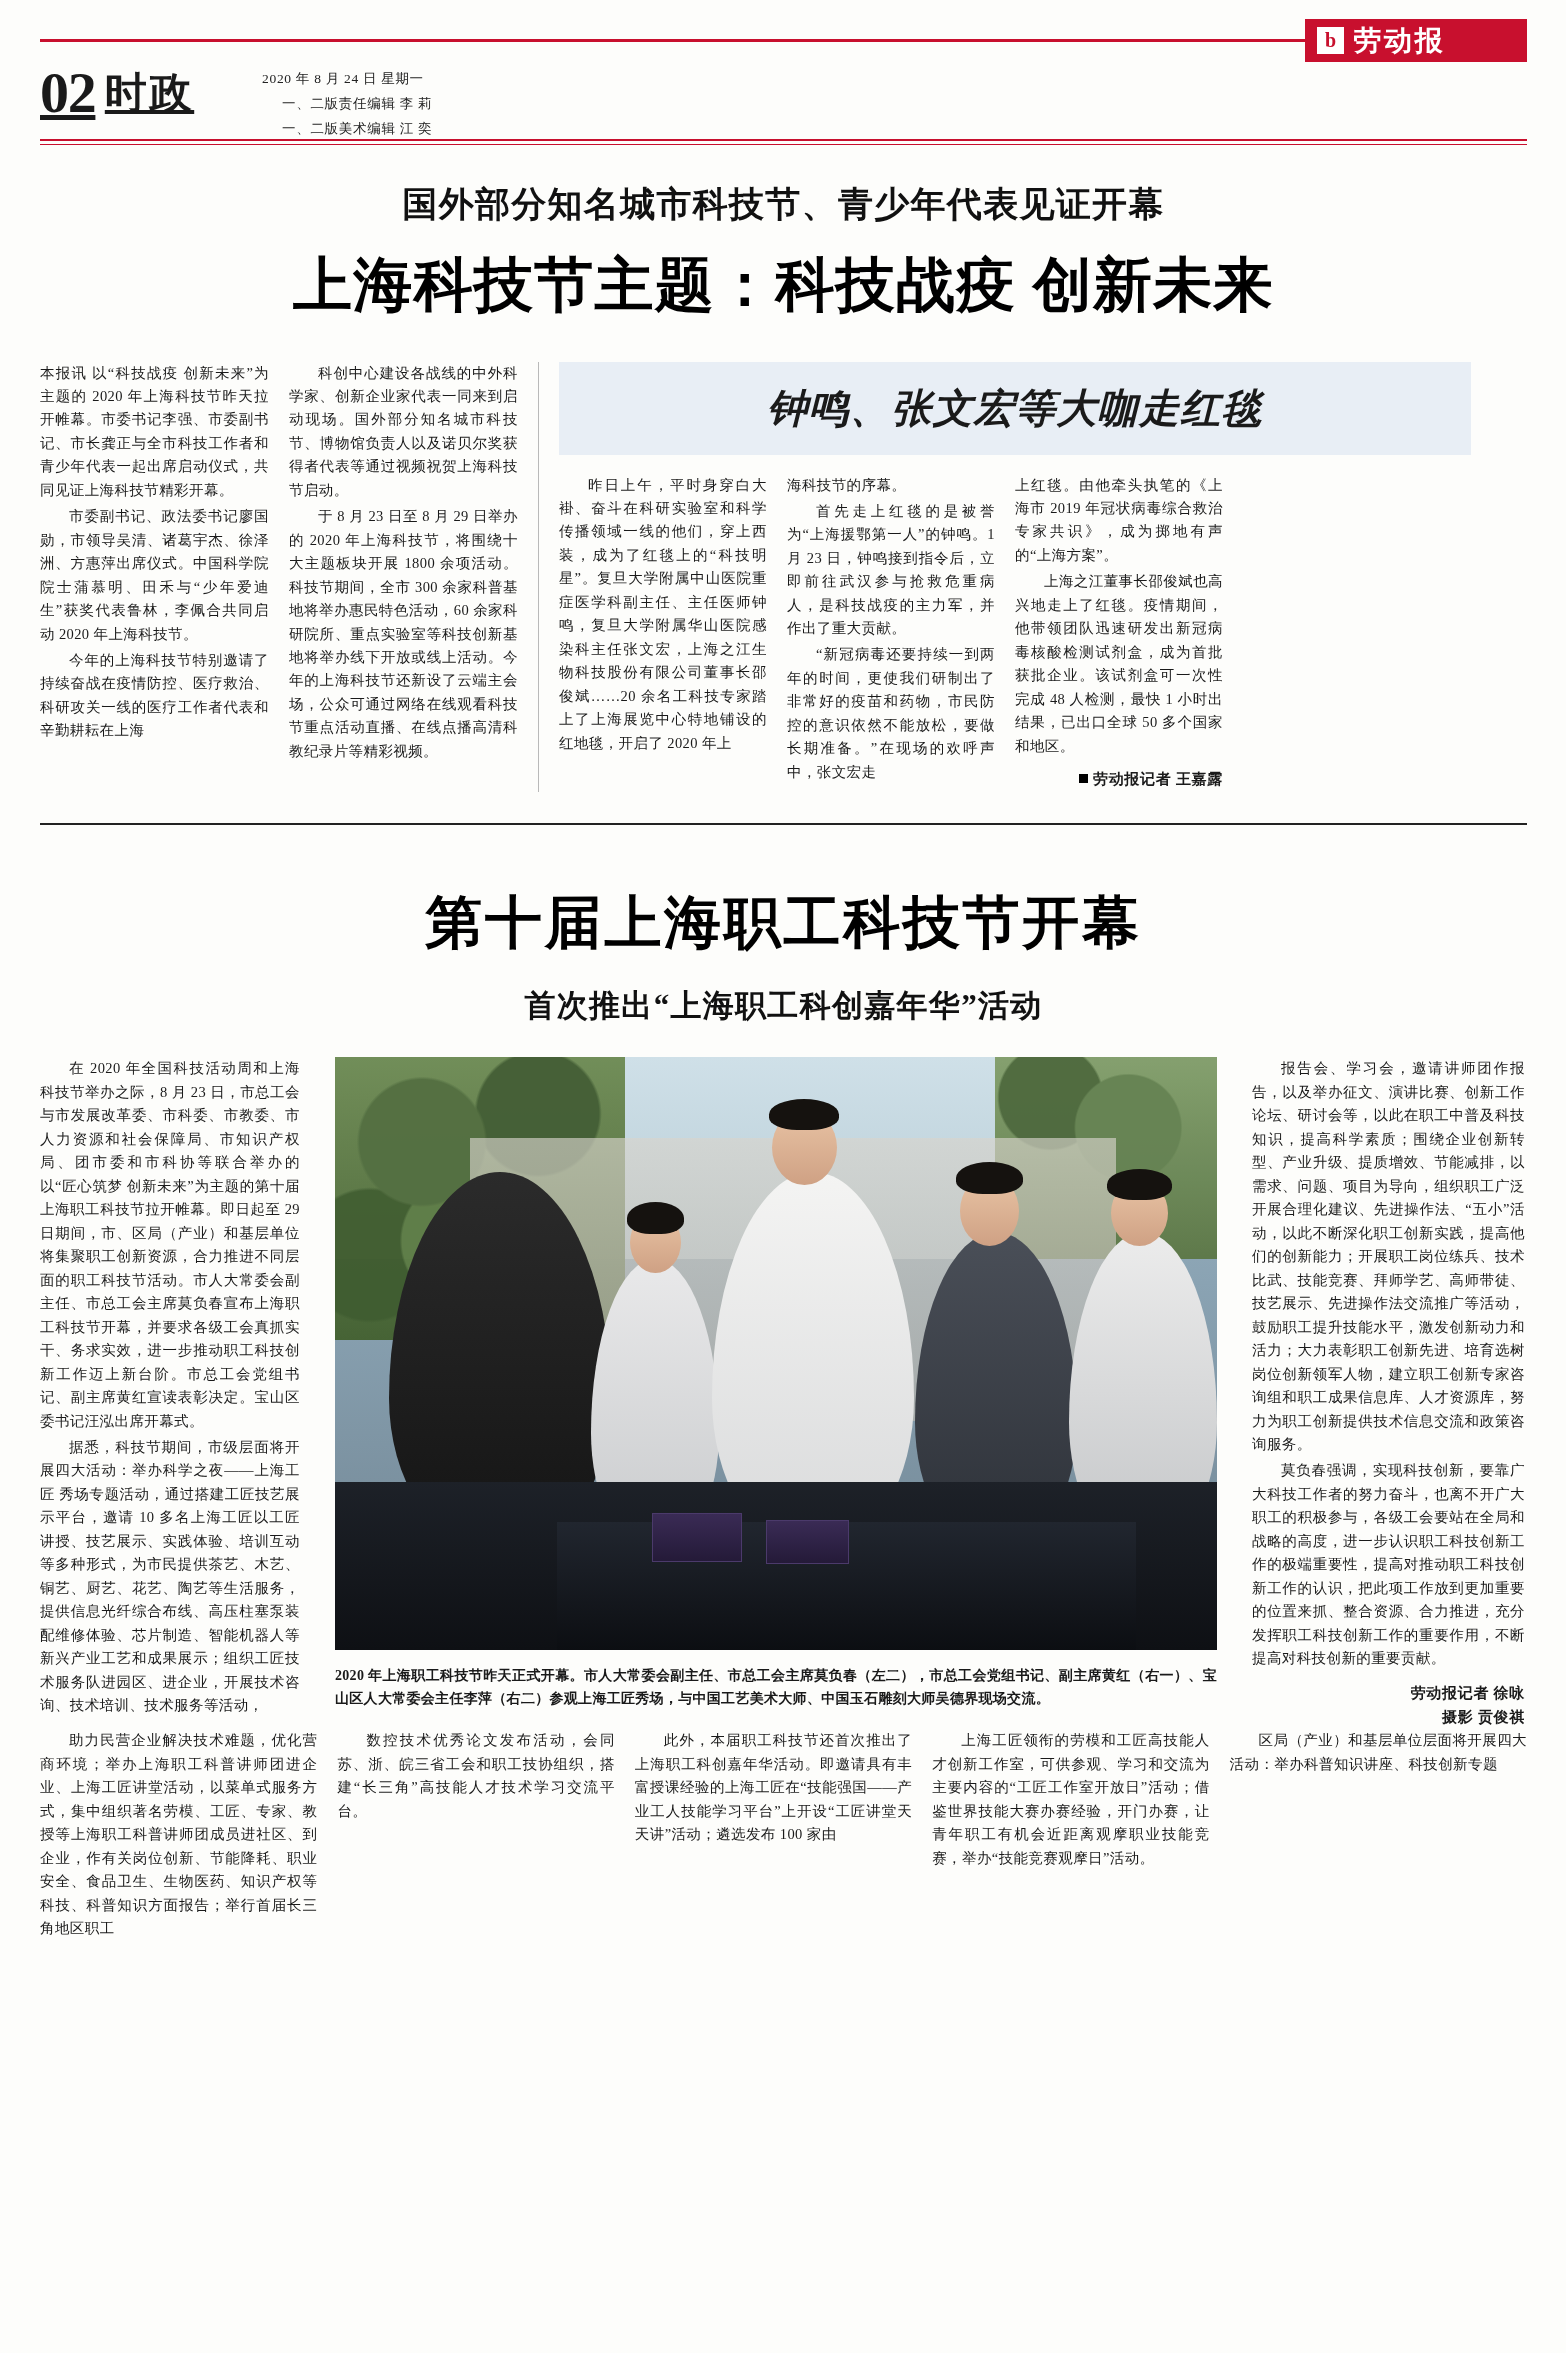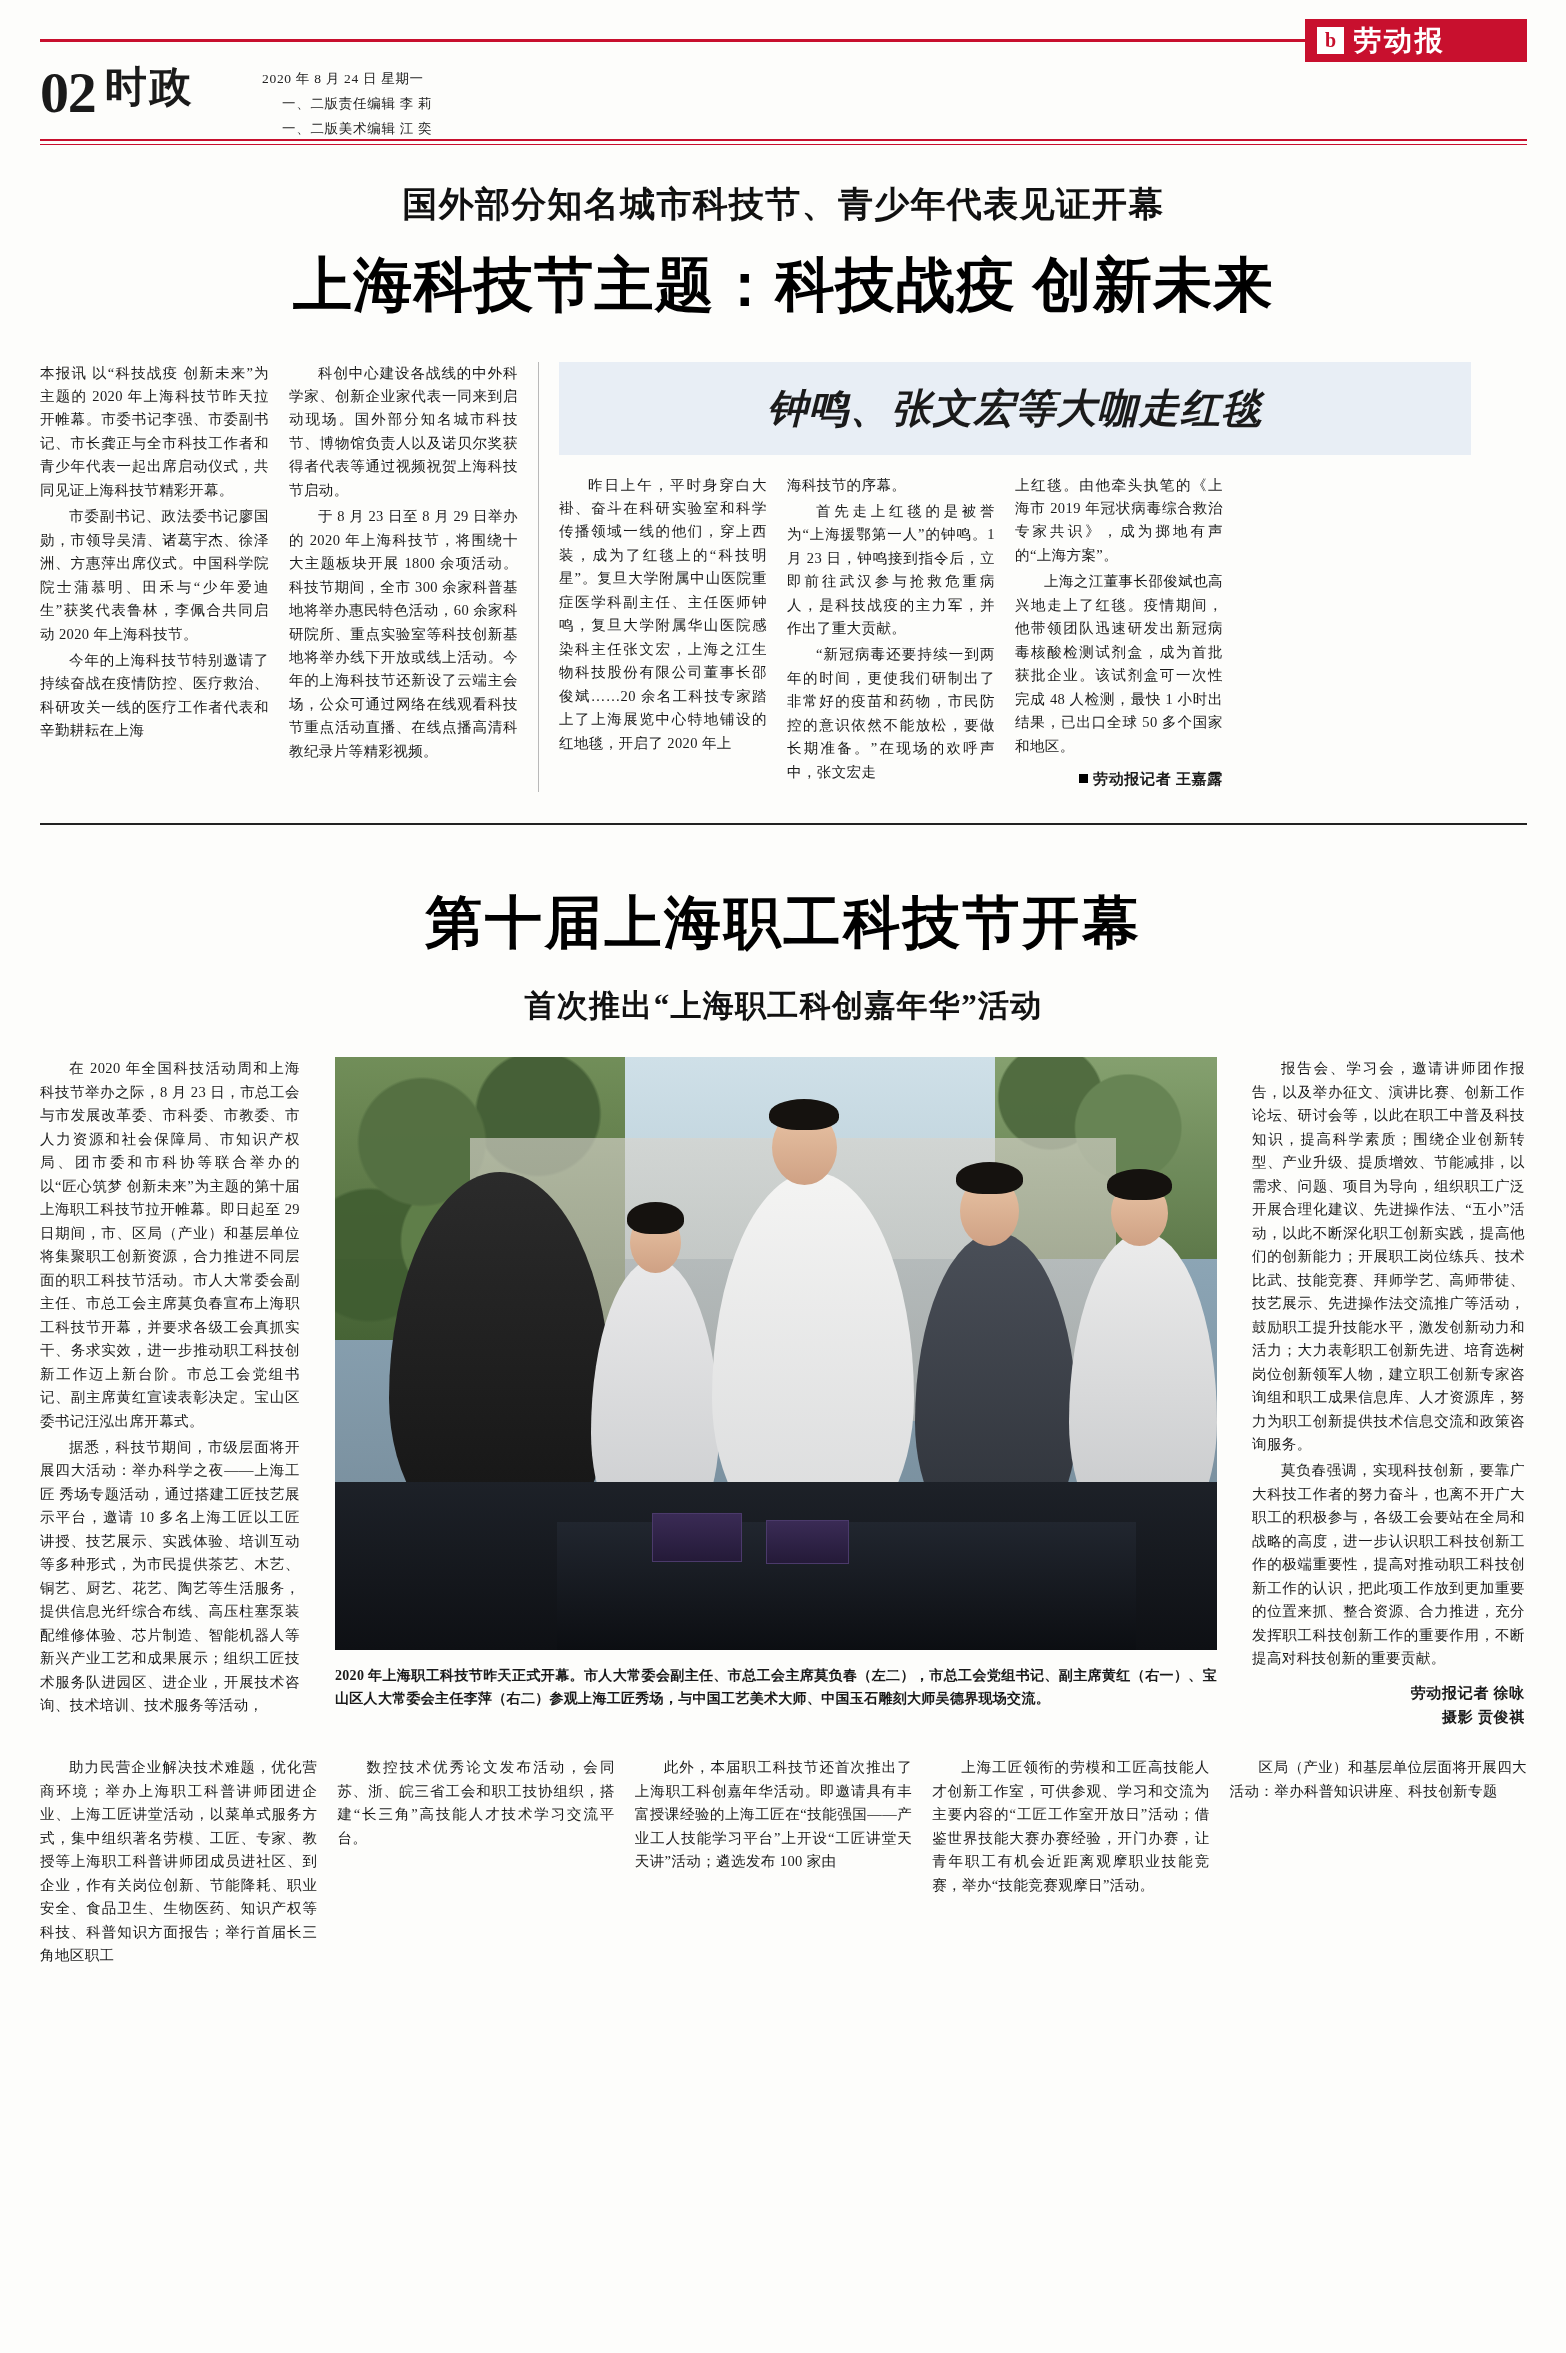--- a/index.html
+++ b/index.html
@@ -64,22 +64,23 @@
     font-weight: bold;
     letter-spacing: 2.7px;
     font-family: "Liberation Serif", "DejaVu Serif", serif;
   }
 
   .page-num-block {
     position: absolute;
     left: 0;
     top: 65px;
     display: flex;
-    align-items: flex-start;
+    align-items: center;
     gap: 9.4px;
+    text-decoration: underline;
   }
   .page-num {
     font-size: 58px;
     font-weight: bold;
     line-height: 0.95;
     letter-spacing: -1.3px;
     font-family: "Liberation Serif", serif;
   }
   .page-section {
     font-size: 42px;
@@ -304,21 +305,21 @@
     font-size: 14px;
     line-height: 1.6;
     letter-spacing: 0.3px;
     text-align: justify;
     margin-top: 15px;
     font-weight: bold;
   }
 
   .bottom-zone {
     display: flex;
-    margin-top: 27px;
+    justify-content: flex-end;
   }
   .bottom-zone .col { width: 20%; padding-right: 20px; }
   .bottom-zone .col:last-child { padding-right: 0; }
 
   .credit {
     margin-top: 10.8px;
     text-align: right;
     font-size: 15px;
     line-height: 1.6;
     font-weight: bold;

